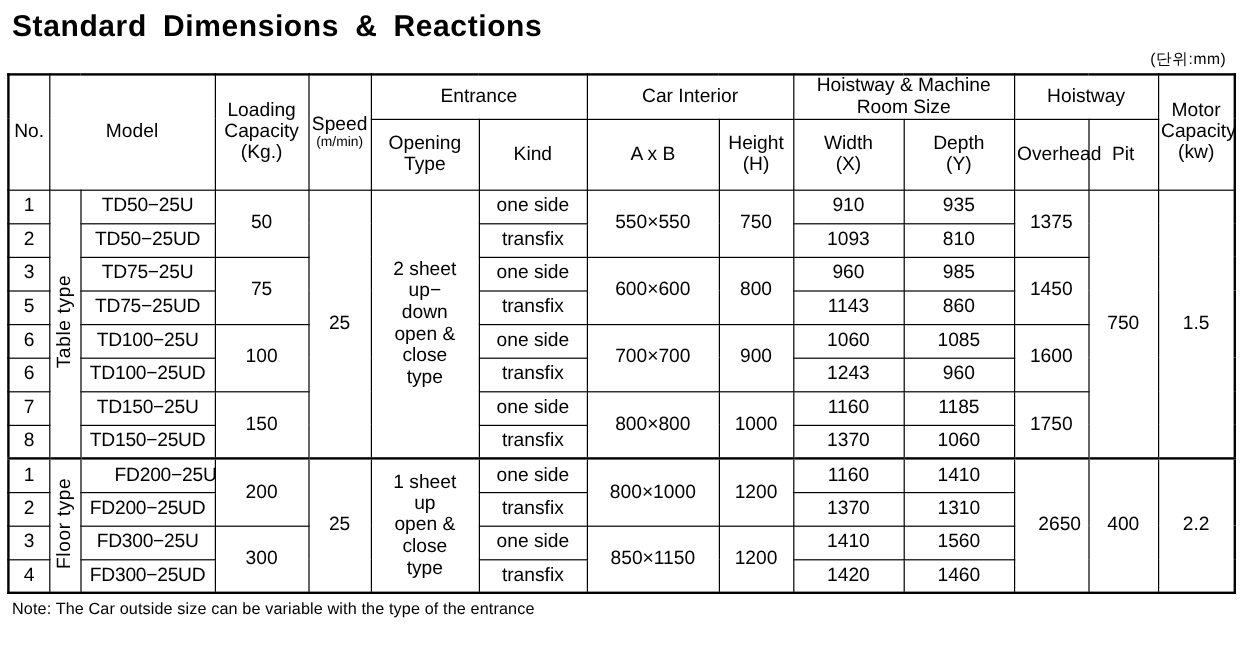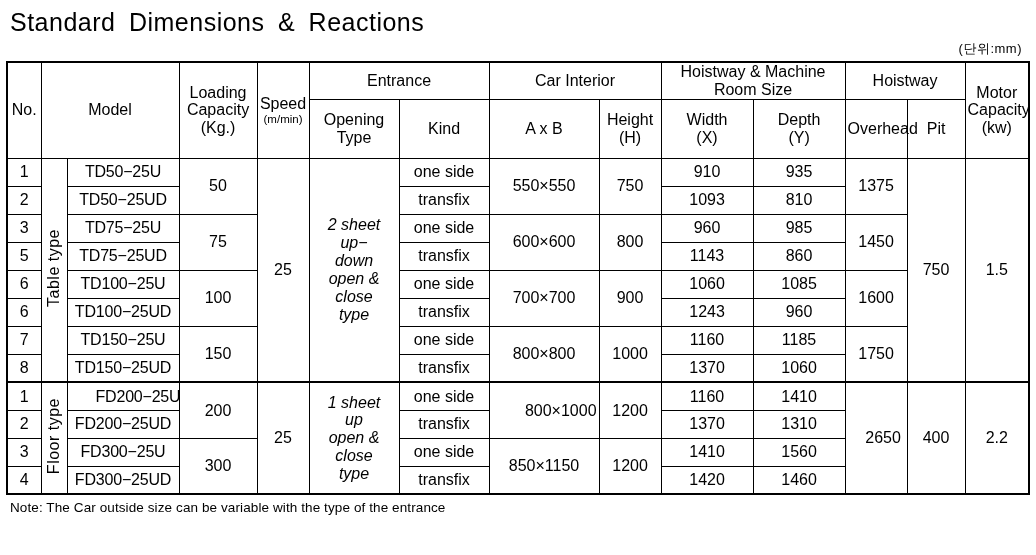--- a/index.html
+++ b/index.html
@@ -16,21 +16,21 @@
   }
   .page {
     position: relative;
     width: 1036px;
     height: 555px;
     box-sizing: border-box;
     padding: 0 6px;
   }
   .title {
     font-size: 25px;
-    font-weight: 400;
+    font-weight: 700;
     letter-spacing: 0.5px;
     word-spacing: 6px;
     margin: 6px 0 0 4px;
     line-height: 32px;
   }
   .unit-note {
     text-align: right;
     font-size: 13px;
     margin: 2px 8px 3px 0;
     letter-spacing: 0.5px;
@@ -77,21 +77,20 @@
     writing-mode: vertical-rl;
     transform: rotate(180deg);
     white-space: nowrap;
     font-size: 16px;
     letter-spacing: 0.5px;
     padding: 0;
   }
   .opening {
     font-size: 16px;
     line-height: 1.22;
-    font-style: italic;
   }
   .footnote {
     font-size: 13.5px;
     margin: 5px 0 0 4px;
     letter-spacing: 0.1px;
   }
 </style>
 </head>
 <body>
 
@@ -258,21 +257,21 @@
           <td class="num" rowspan="2" style="border-top: 2px solid rgb(0, 0, 0);">200</td>
           <td class="num" rowspan="4" style="border-top: 2px solid rgb(0, 0, 0);">25</td>
           <td class="opening" rowspan="4" style="border-top: 2px solid rgb(0, 0, 0);">
             <div>1 sheet</div>
             <div>up</div>
             <div>open &amp;</div>
             <div>close</div>
             <div>type</div>
           </td>
           <td class="kind" style="border-top: 2px solid rgb(0, 0, 0);">one side</td>
-          <td class="num" rowspan="2" style="border-top: 2px solid rgb(0, 0, 0); text-align: right;">800×1000</td>
+          <td class="num" rowspan="2" style="border-top: 2px solid rgb(0, 0, 0);">800×1000</td>
           <td class="num" rowspan="2" style="border-top: 2px solid rgb(0, 0, 0);">1200</td>
           <td class="num" style="border-top: 2px solid rgb(0, 0, 0);">1160</td>
           <td class="num" style="border-top: 2px solid rgb(0, 0, 0); text-align: center;">1410</td>
           <td class="num" rowspan="4" style="border-top: 2px solid rgb(0, 0, 0); padding-left: 16px;">2650</td>
           <td class="num" rowspan="4" style="border-top: 2px solid rgb(0, 0, 0);">400</td>
           <td class="num" rowspan="4" style="border-top: 2px solid rgb(0, 0, 0);">2.2</td>
         </tr>
         <tr style="height: 28px;">
           <td class="num">2</td>
           <td class="model">FD200−25UD</td>

